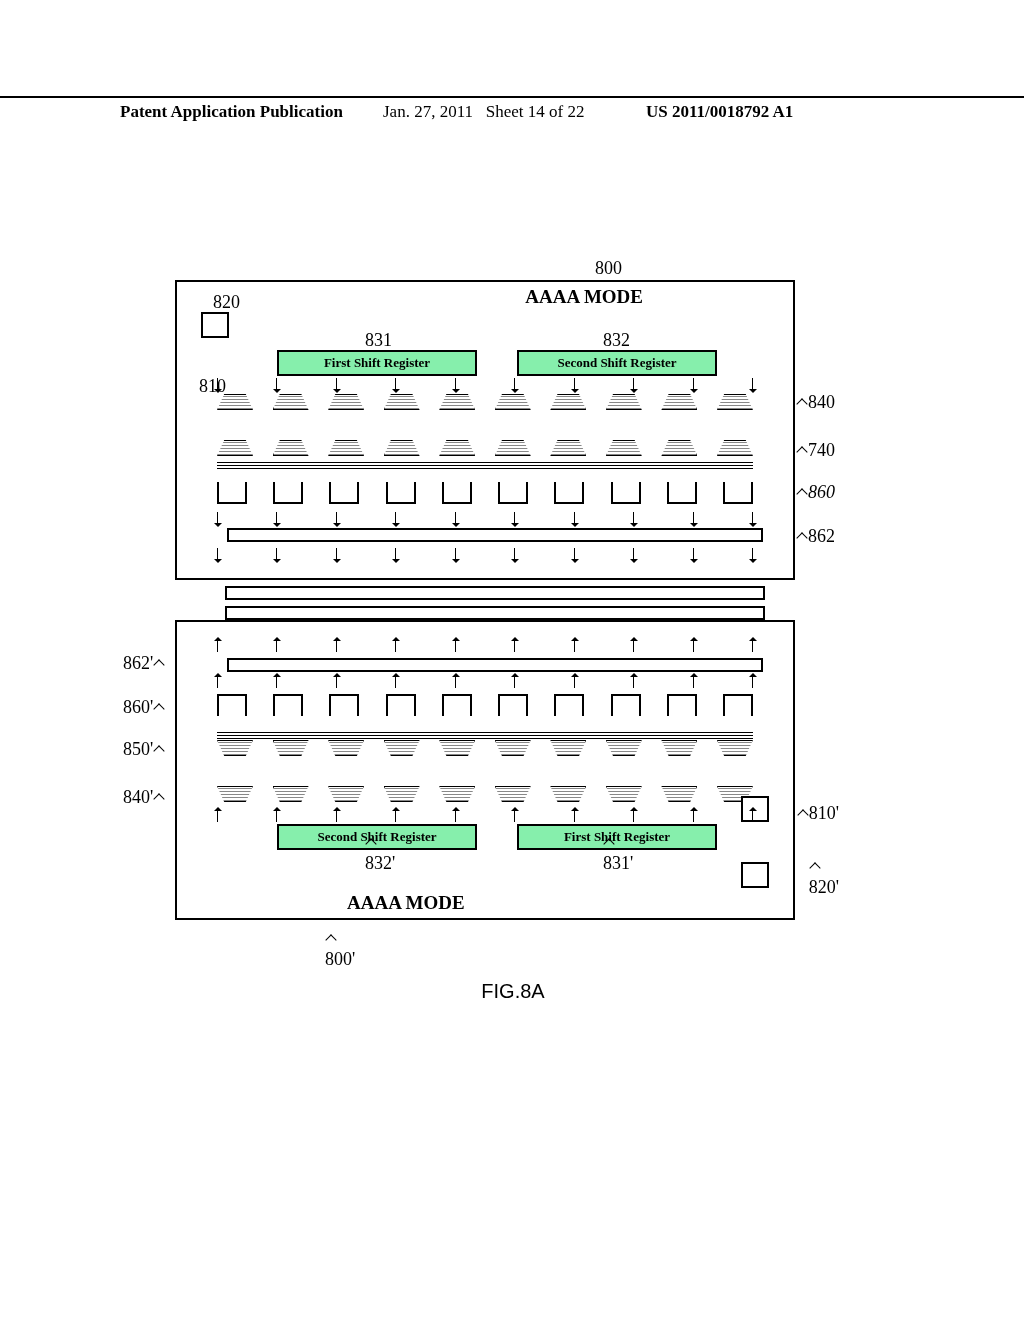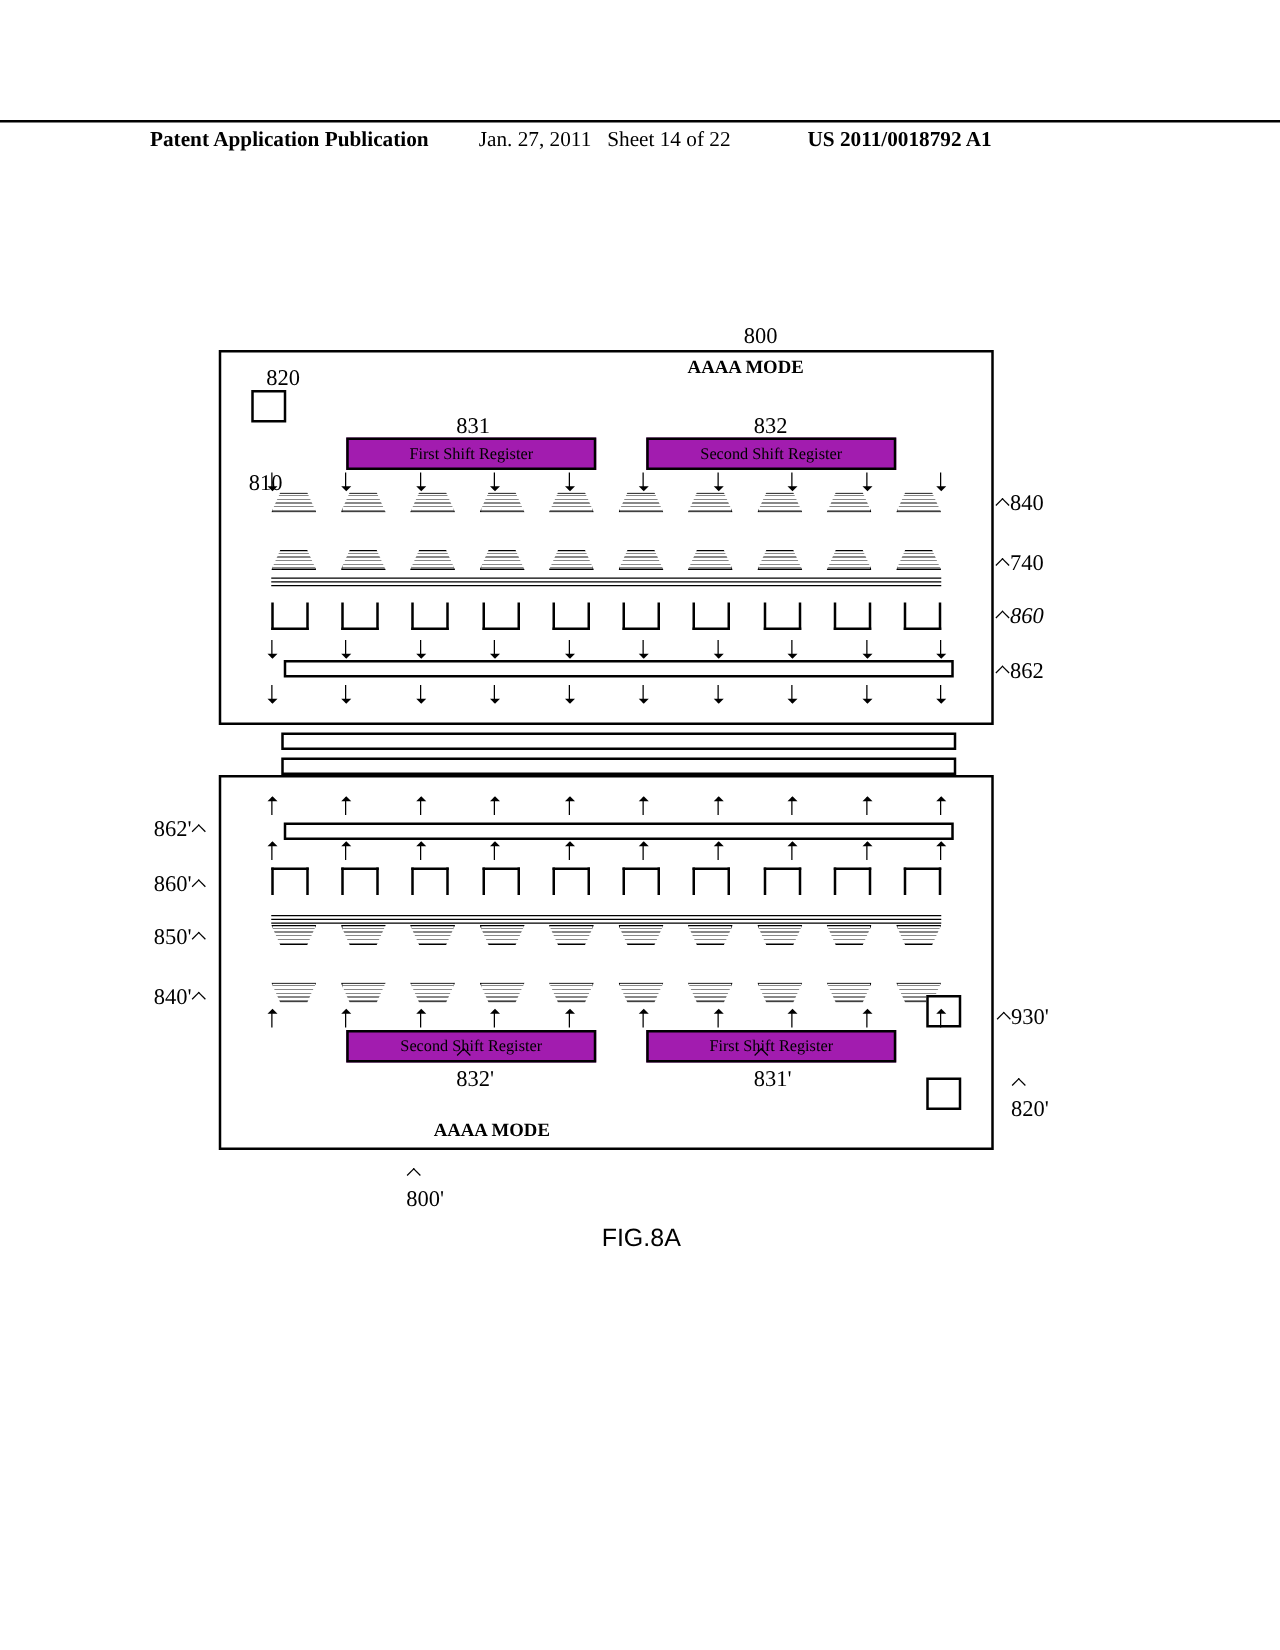--- a/index.html
+++ b/index.html
@@ -41,46 +41,46 @@
     width: 100%;
     position: relative;
     background: #fff;
   }
   .block-800 { height: 300px; }
   .block-800p { height: 300px; margin-top: 40px; }
 
   .mode-label {
     position: absolute;
     font-weight: bold;
-    font-size: 15px;
+    font-size: 19px;
   }
   .mode-800 { top: 4px; right: 150px; }
   .mode-800p { bottom: 4px; left: 170px; }
 
   
   .small-box {
     position: absolute;
     width: 28px; height: 26px;
     border: 2px solid #000;
     background: #fff;
   }
   .box-820 { top: 30px; left: 24px; }
   .box-820p { bottom: 30px; right: 24px; }
 
   
   .sr {
     position: absolute;
     height: 26px;
     border: 2px solid #000;
-    background: #a21caf;
+    background: #86efac;
     font-size: 13px;
     display: flex;
     align-items: center;
     justify-content: center;
-    font-weight: normal;
+    font-weight: bold;
   }
   .sr-831 { top: 68px; left: 100px; width: 200px; }
   .sr-832 { top: 68px; left: 340px; width: 200px; }
   .sr-832p { bottom: 68px; left: 100px; width: 200px; }
   .sr-831p { bottom: 68px; left: 340px; width: 200px; }
 
   
   .trap-row {
     position: absolute;
     left: 40px; right: 40px;
@@ -397,21 +397,21 @@
     <div class="ref" style="bottom:44px; left:188px;">
       <span class="tick-up"></span><br><span>832'</span>
     </div>
     <div class="sr sr-831p">First Shift Register</div>
     <div class="ref" style="bottom:44px; left:426px;">
       <span class="tick-up"></span><br><span>831'</span>
     </div>
 
     <div class="small-box" style="bottom:96px; right:24px;"></div>
     <div class="ref" style="bottom:94px; right:-46px;">
-      <span class="tick-up"></span><span>930'</span>
+      <span class="tick-up"></span><span>810'</span>
     </div>
     <div class="small-box box-820p"></div>
     <div class="ref" style="bottom:20px; right:-46px;">
       <span class="tick-up"></span><br><span>820'</span>
     </div>
 
     <div class="vticks" style="bottom:96px;">
       <div class="vtick arrow-up"></div>
         <div class="vtick arrow-up"></div>
         <div class="vtick arrow-up"></div>

